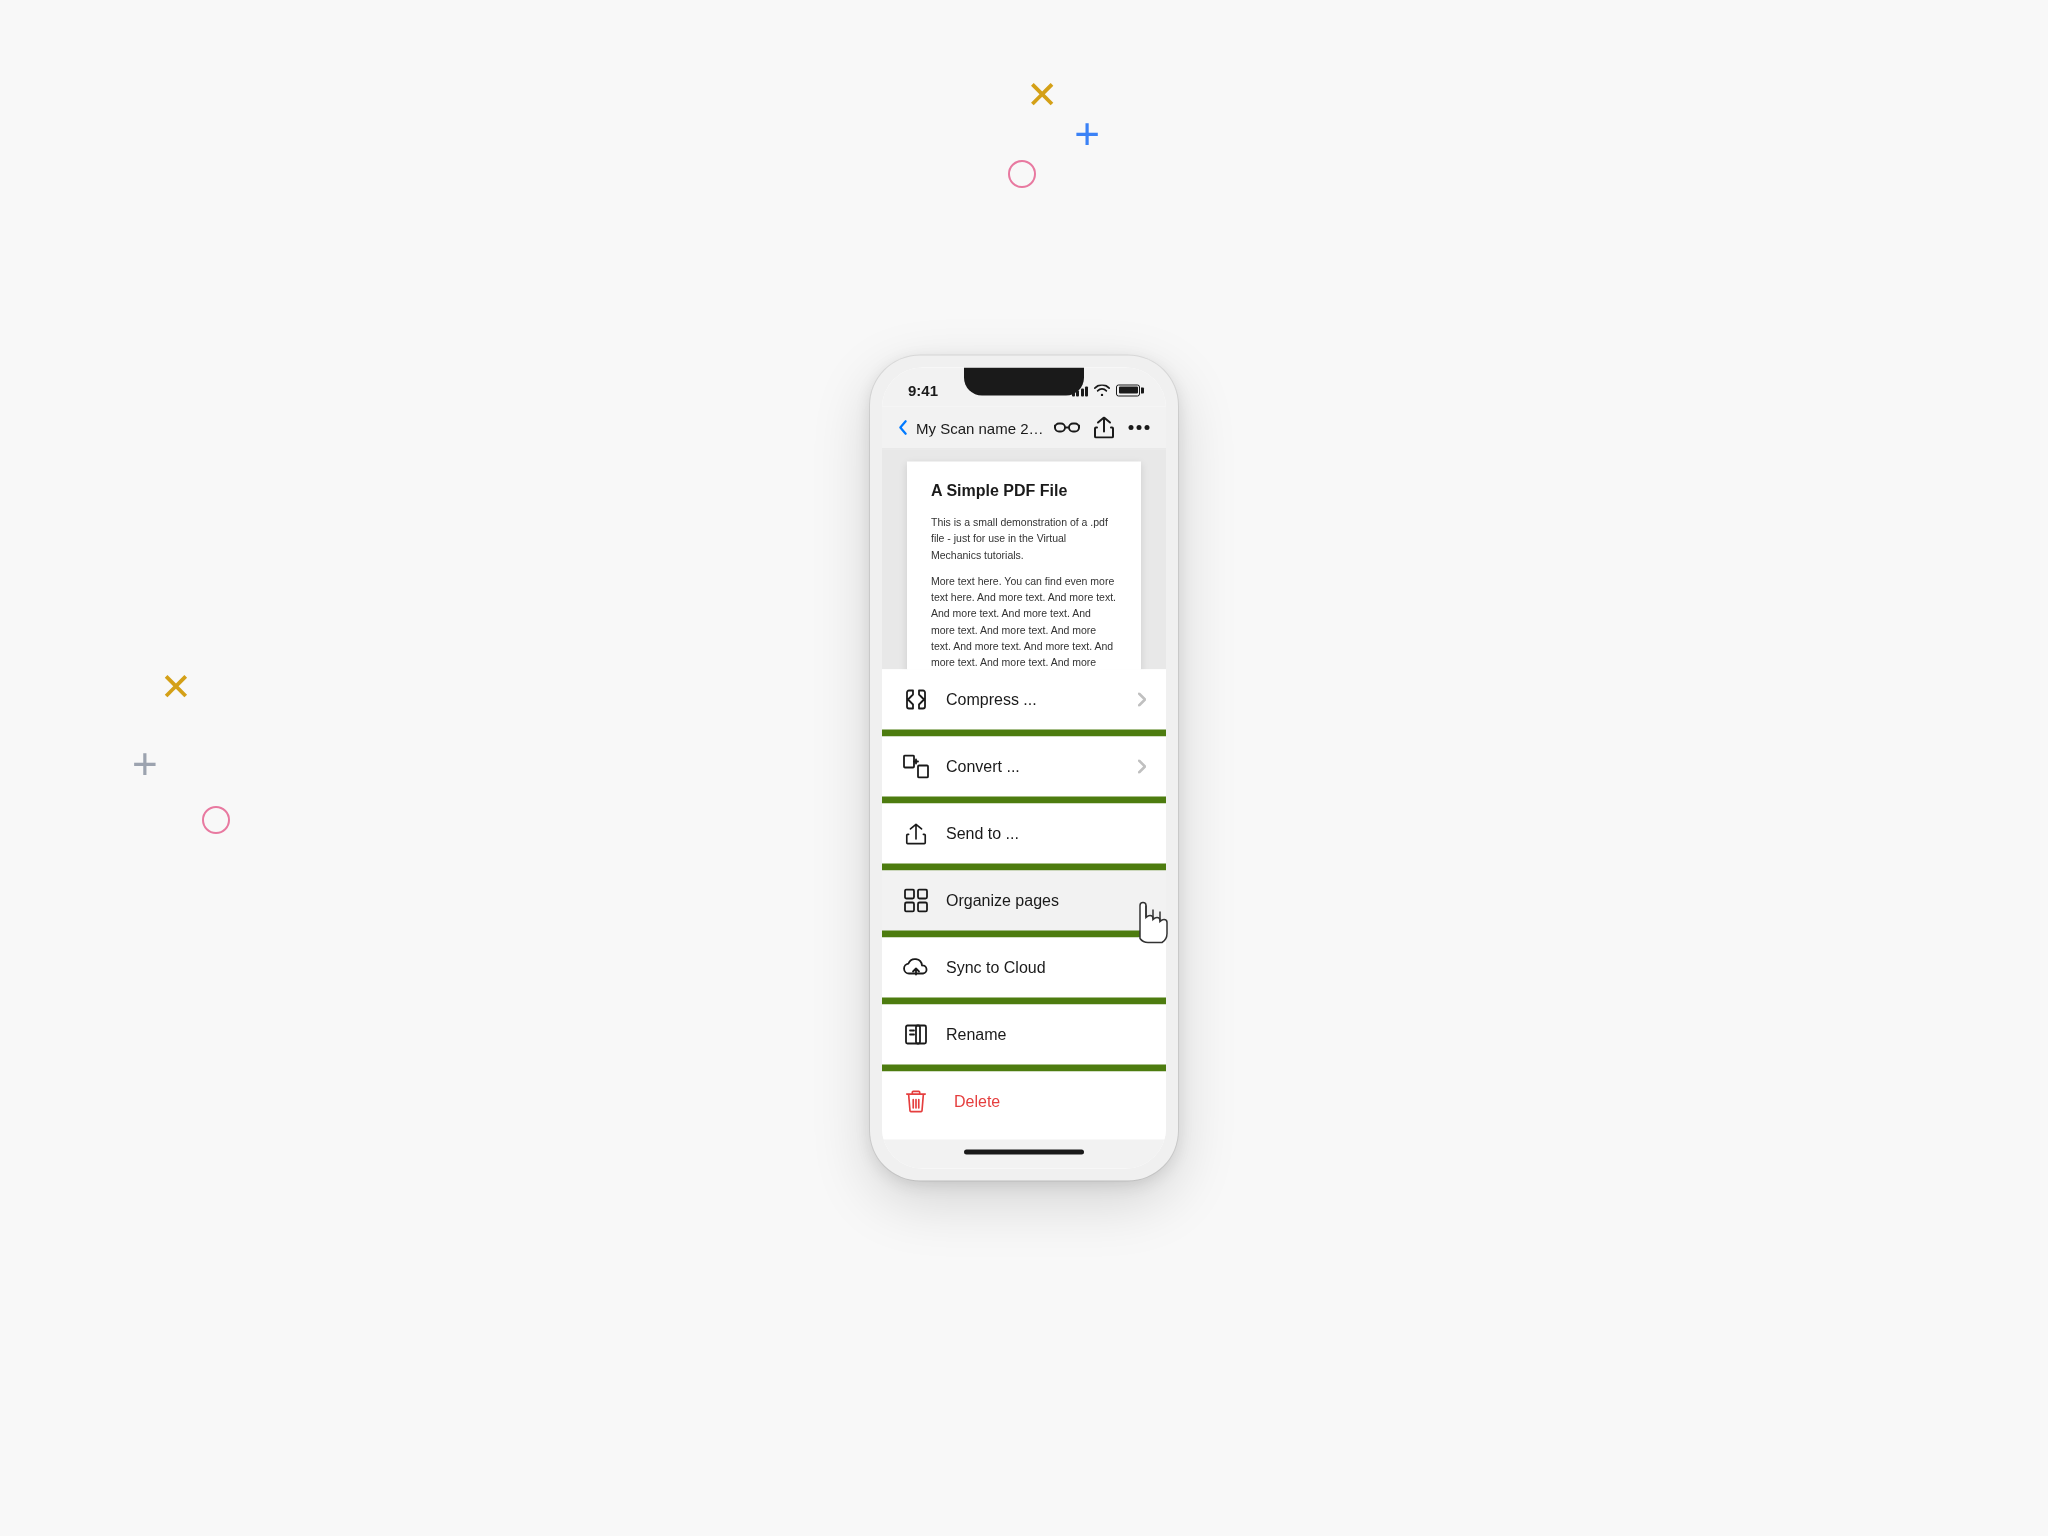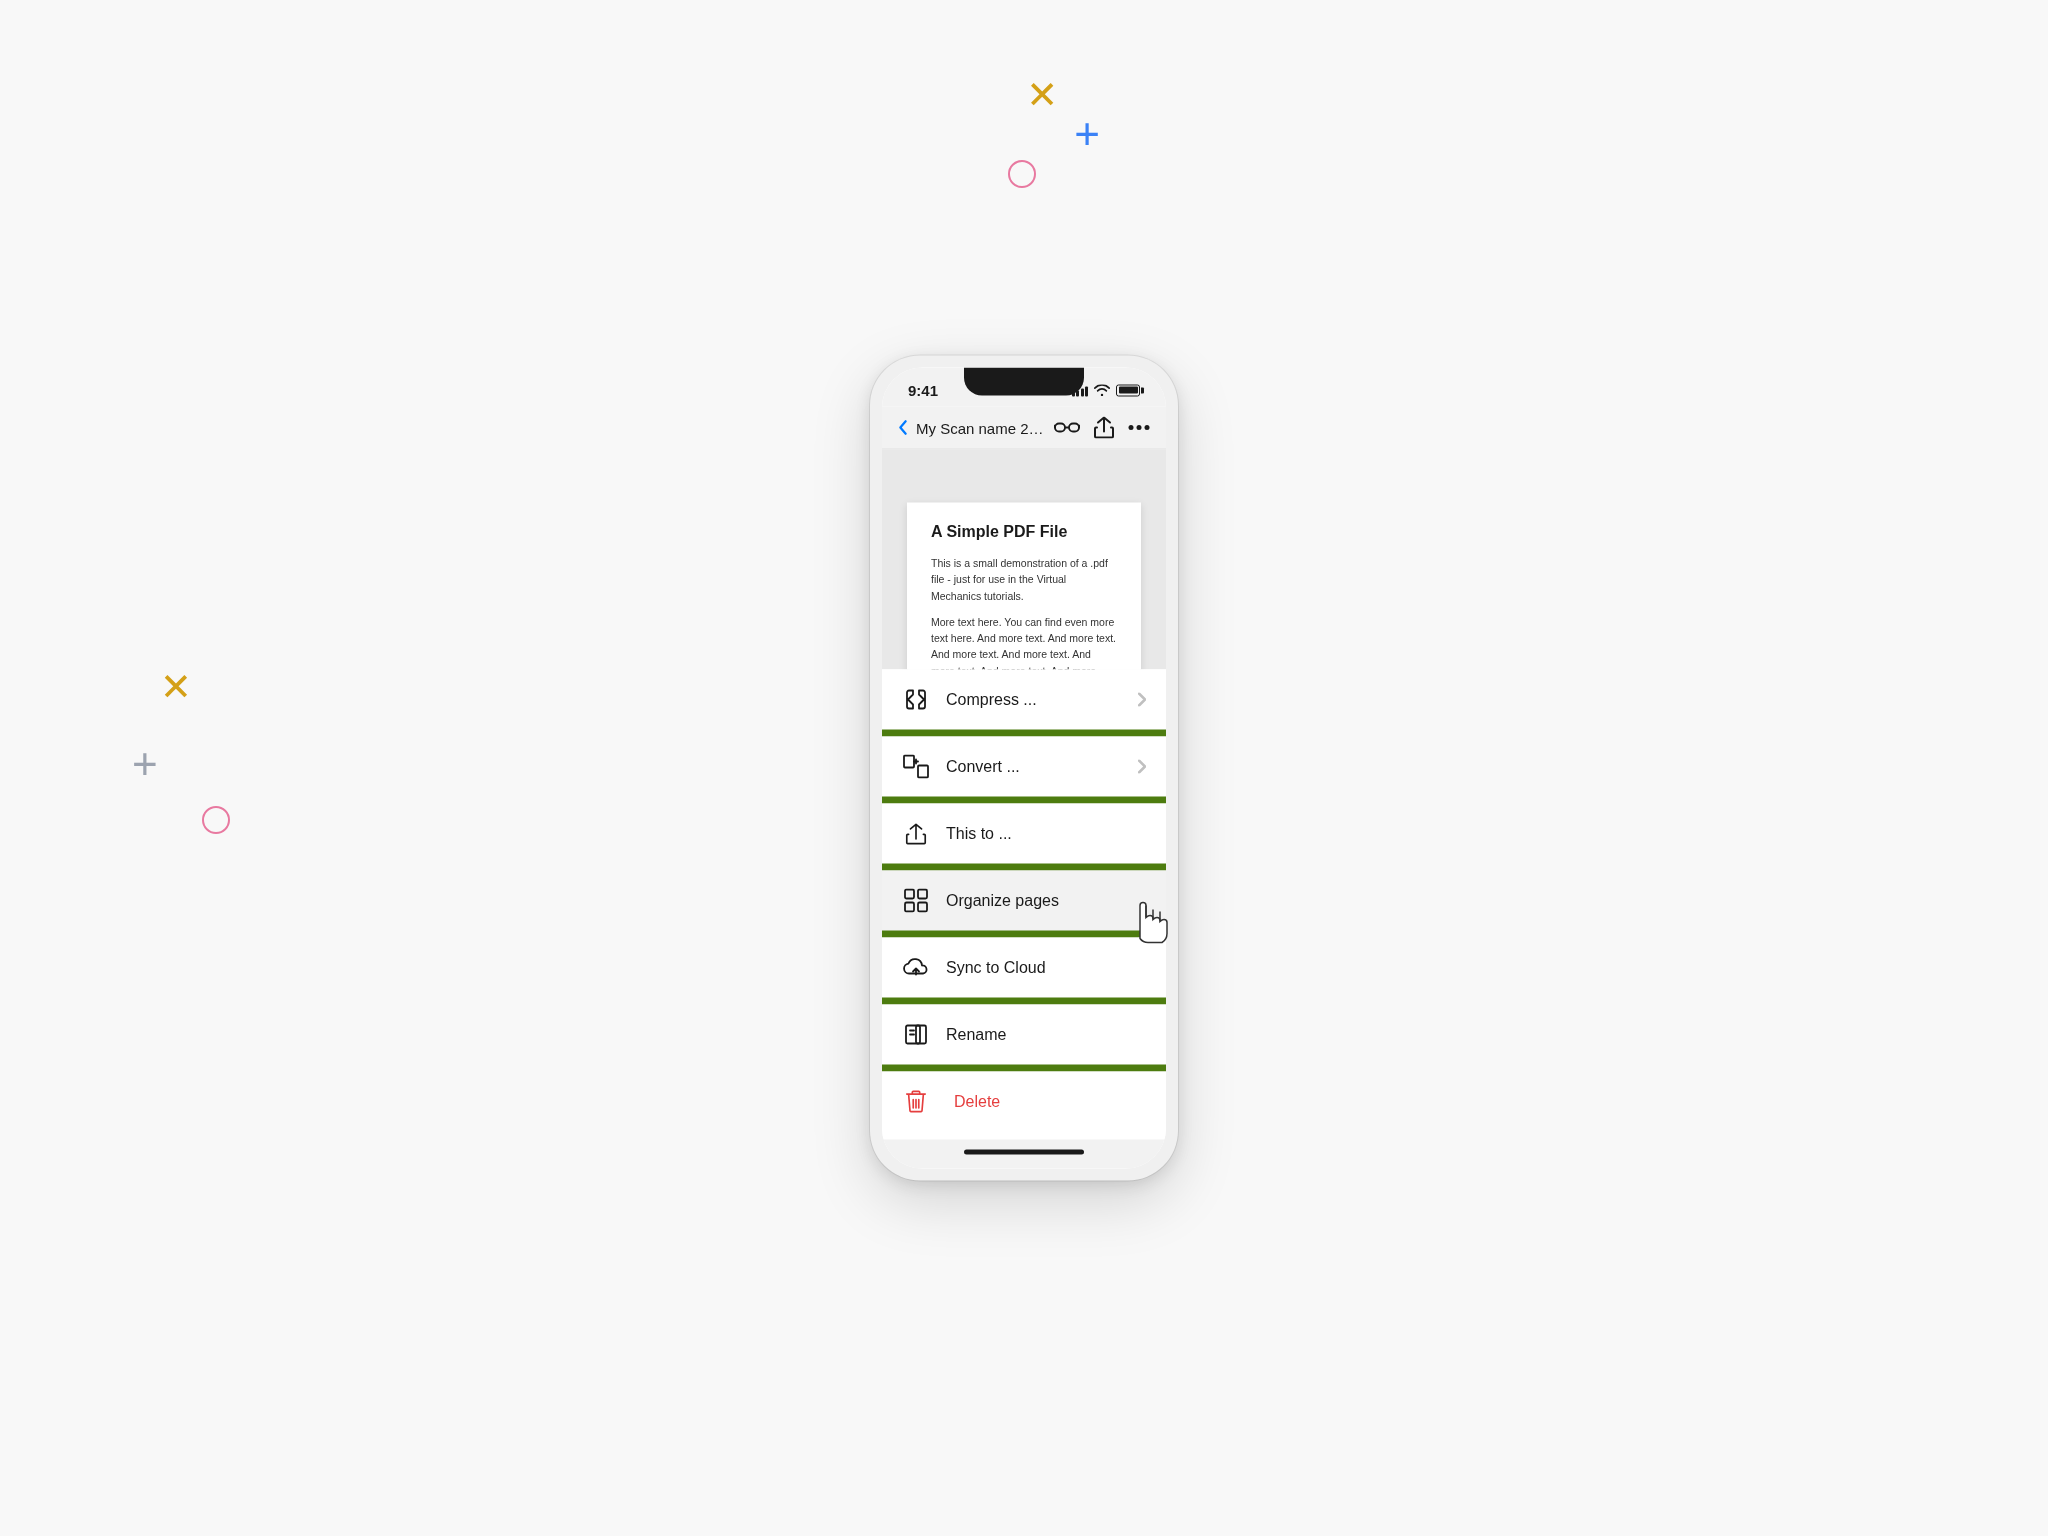--- a/index.html
+++ b/index.html
@@ -213,21 +213,20 @@
       align-items: flex-start;
       justify-content: center;
     }
 
     .pdf-page {
       background: #ffffff;
       width: 90%;
       min-height: 260px;
       padding: 20px 24px;
       box-shadow: 0 2px 8px rgba(0,0,0,0.12);
-      margin-top: 41px;
     }
 
     .pdf-title {
       font-size: 16px;
       font-weight: 700;
       color: #1a1a1a;
       margin-bottom: 14px;
     }
 
     .pdf-text {
@@ -430,21 +429,21 @@
           </svg>
         </div>
 
         <div class="menu-item">
           <div class="menu-icon">
             <svg width="22" height="24" viewBox="0 0 22 26" fill="none" stroke="#1a1a1a" stroke-width="1.8" stroke-linecap="round" stroke-linejoin="round">
               <path d="M11 3v16M5 8l6-5 6 5"></path>
               <path d="M3 14H2a1 1 0 00-1 1v8a1 1 0 001 1h18a1 1 0 001-1v-8a1 1 0 00-1-1h-1"></path>
             </svg>
           </div>
-          <span class="menu-label">This to ...</span>
+          <span class="menu-label">Send to ...</span>
         </div>
 
         <div class="menu-item highlighted">
           <div class="menu-icon">
             <svg width="24" height="24" viewBox="0 0 24 24" fill="none" stroke="#1a1a1a" stroke-width="1.8" stroke-linecap="round" stroke-linejoin="round">
               <rect x="1" y="1" width="9" height="9" rx="1.5"></rect>
               <rect x="14" y="1" width="9" height="9" rx="1.5"></rect>
               <rect x="1" y="14" width="9" height="9" rx="1.5"></rect>
               <rect x="14" y="14" width="9" height="9" rx="1.5"></rect>
             </svg>

